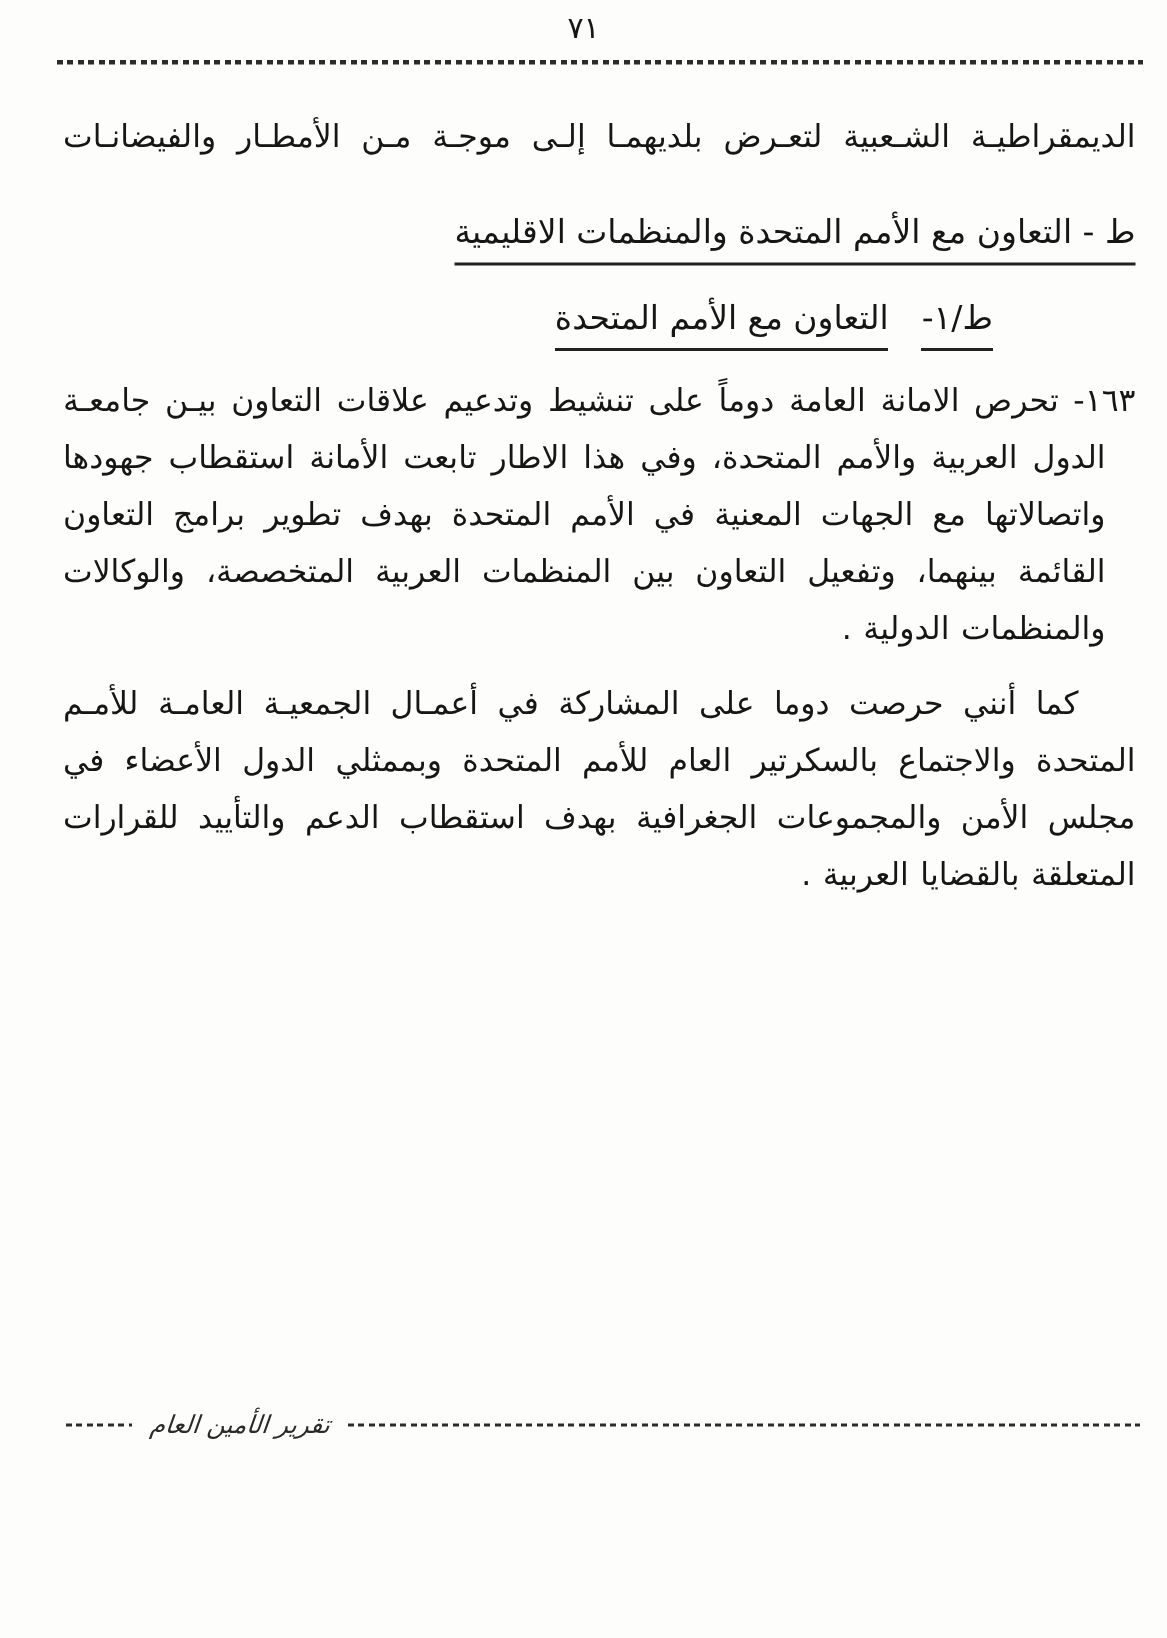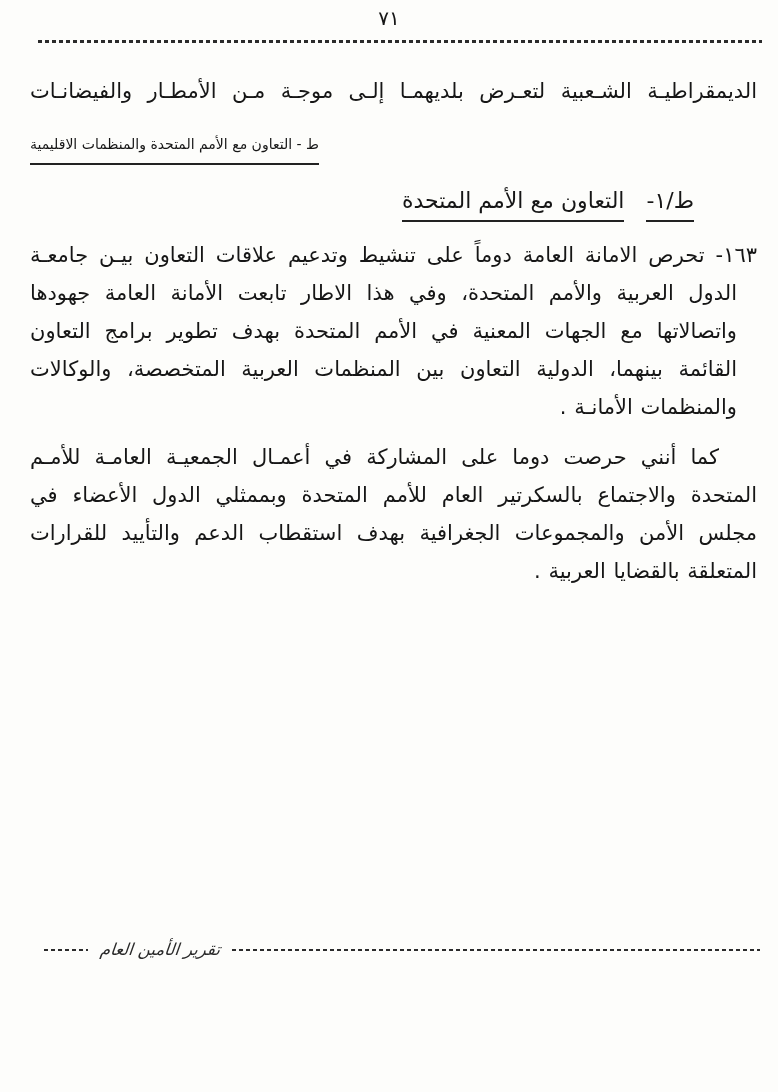--- a/index.html
+++ b/index.html
@@ -14,36 +14,36 @@
     overflow:hidden;
   }
   .pageno {
     position:absolute; top:6px; left:0; width:100%;
     text-align:center; font-size:20px; letter-spacing:2px;
   }
   .rule {
     background:repeating-linear-gradient(90deg,#2b2b2b 0 4px, rgba(0,0,0,0) 4px 7px);
   }
   .top-rule { position:absolute; top:40px; left:38px; right:16px; height:3px; }
-  .content { position:absolute; top:64px; left:30px; right:21px; }
+  .content { position:absolute; top:64px; left:42px; right:21px; }
 
   .para { direction:rtl; font-size:21px; }
   .line { text-align:justify; text-align-last:justify; line-height:38px; word-spacing:1px; }
   .wide .line { line-height:47px; }
   .p164 .line { line-height:45px; }
   .line.short { text-align-last:right; }
   .line.cont { padding-right:20px; }
   .line.firstindent { padding-right:38px; }
 
-  .h1 { direction:rtl; text-align:left; margin-top:17px; font-size:14px; }
+  .h1 { direction:rtl; text-align:right; margin-top:28px; font-size:22px; }
   .h1 .ul {
     display:inline-block; padding-bottom:7px; line-height:24px;
     border-bottom:2px solid #222;
   }
-  .h2 { direction:rtl; text-align:right; margin-top:23px; margin-right:63px; font-size:22px; }
+  .h2 { direction:rtl; text-align:right; margin-top:23px; margin-right:95px; font-size:22px; }
   .h2 .ul {
     display:inline-block; padding-bottom:7px; line-height:24px;
     border-bottom:2px solid #222;
   }
   .h2 .num { margin-left:22px; }
 
   .intro { margin-top:4px; }
   .p163 { margin-top:14px; }
   .pemph { margin-top:14px; }
   .pkama { margin-top:12px; }
@@ -80,24 +80,24 @@
     <div class="h1">
       <span class="ul">ط - التعاون مع الأمم المتحدة والمنظمات الاقليمية</span>
     </div>
 
     <div class="h2">
       <span class="ul num">ط/١-</span><span class="ul">التعاون مع الأمم المتحدة</span>
     </div>
 
     <div class="para p163">
       <div class="line">١٦٣- تحرص الامانة العامة دوماً على تنشيط وتدعيم علاقات التعاون بيـن جامعـة</div>
-      <div class="line cont">الدول العربية والأمم المتحدة، وفي هذا الاطار تابعت الأمانة العامة جهودها</div>
+      <div class="line cont">الدول العربية والأمم المتحدة، وفي هذا الاطار تابعت الأمانة استقطاب جهودها</div>
       <div class="line cont">واتصالاتها مع الجهات المعنية في الأمم المتحدة بهدف تطوير برامج التعاون</div>
-      <div class="line cont">القائمة بينهما، الدولية التعاون بين المنظمات العربية المتخصصة، والوكالات</div>
-      <div class="line cont short">والمنظمات الأمانـة .</div>
+      <div class="line cont">القائمة بينهما، وتفعيل التعاون بين المنظمات العربية المتخصصة، والوكالات</div>
+      <div class="line cont short">والمنظمات الدولية .</div>
     </div>
 
 
     <div class="para pkama">
       <div class="line firstindent">كما أنني حرصت دوما على المشاركة في  أعمـال الجمعيـة العامـة للأمـم</div>
       <div class="line">المتحدة والاجتماع بالسكرتير العام للأمم المتحدة وبممثلي الدول الأعضاء في</div>
       <div class="line">مجلس الأمن والمجموعات الجغرافية بهدف استقطاب الدعم والتأييد للقرارات</div>
       <div class="line short">المتعلقة بالقضايا العربية .</div>
     </div>
 

